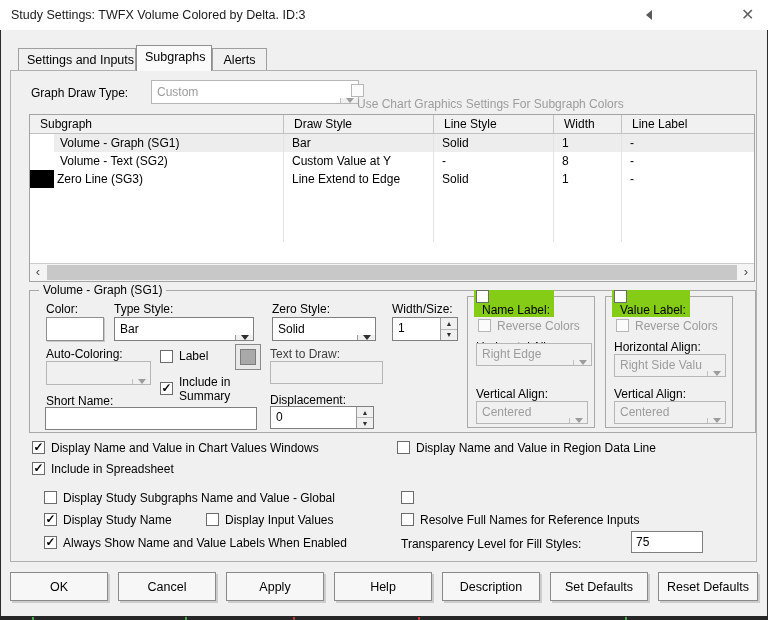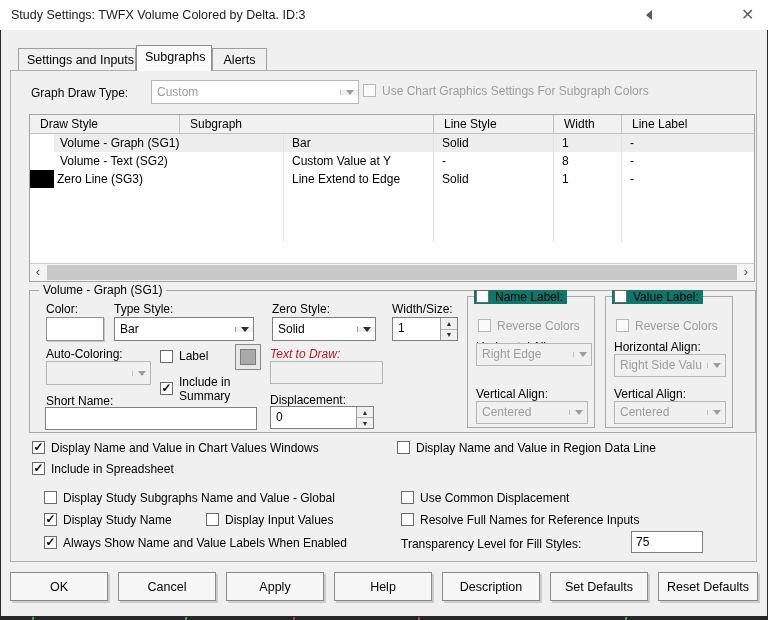--- a/index.html
+++ b/index.html
@@ -25,24 +25,24 @@
 
   
   .tab { top:48px; height:23px; background:#f0f0f0; border:1px solid #9e9e9e; border-bottom:none;
     text-align:center; line-height:22px; font-size:12.5px; padding:0 8px; white-space:nowrap; }
   .tab.active { top:45px; height:26px; background:#fafafa; z-index:3; border-color:#8f8f8f; }
 
   .panel { left:10px; top:70px; width:747px; height:492px; border:1px solid #b0b0b0; background:#f0f0f0; z-index:1; }
 
   
   .lbl { white-space:nowrap; line-height:14px; }
-  .lbl.dis { color:#b91c1c;font-style:italic; }
-
-  
-  .combo { display:flex; align-items:center; background:#fff; border:1px solid #7f7f7f; }
+  .lbl.dis { color:#404040; }
+
+  
+  .combo { display:flex; align-items:flex-end; background:#fff; border:1px solid #7f7f7f; }
   .combo .ctext { flex:1; padding-left:5px; line-height:21px; white-space:nowrap; overflow:hidden; }
   .combo .cbtn { width:18px; background:#f0f0f0; border-left:1px solid #9a9a9a;
     display:flex; align-items:center; justify-content:center; }
   .combo .arr { width:0; height:0; border-left:4px solid transparent; border-right:4px solid transparent; border-top:5px solid #2f2f2f; }
   .combo.dis { border-color:#b6b6b6; }
   .combo.dis .ctext { color:#9c9c9c; }
   .combo.dis .cbtn { border-left-color:#c0c0c0; }
   .combo.dis .arr { border-top-color:#9c9c9c; }
   .combo.graybg { background:#f0f0f0; }
 
@@ -57,21 +57,21 @@
   .cb { position:absolute; display:flex; align-items:flex-start; white-space:nowrap; }
   .cb .box { width:13px; height:13px; background:#fff; border:1px solid #6b6b6b; flex:0 0 13px;
     font-size:12px; line-height:11px; text-align:center; font-weight:bold; color:#000; }
   .cb .clbl { margin-left:6px; line-height:14px; }
   .cb.dis .box { border-color:#b6b6b6; background:#fbfbfb; }
   .cb.dis .clbl { color:#9c9c9c; }
 
   
   .group { position:absolute; border:1px solid #a8a8a8; }
   .legend { position:absolute; top:-8px; left:9px; background:#f0f0f0; padding:0 4px; line-height:15px; white-space:nowrap; }
-  .legend-cb { background:#0f766e; padding:0 4px 0 2px; }
+  .legend-cb { background:#84cc16; padding:0 4px 0 2px;flex-direction:column; }
 
   
   .tbl { position:absolute; left:18px; top:43px; width:726px; height:168px; background:#fff;
     border:1px solid #a3a3a3; display:flex; flex-direction:column; }
   .trow { display:flex; flex:0 0 18px; height:18px; }
   .thead { flex:0 0 19px; height:19px; background:#f1f1f1; border-bottom:1px solid #c2c2c2; }
   .tcell { overflow:hidden; white-space:nowrap; line-height:18px; border-right:1px solid #e3e3e3; }
   .thead .tcell { border-right:1px solid #c2c2c2; line-height:19px; padding-left:10px; }
   .c1 { flex:0 0 254px; display:flex; }
   .c2 { flex:0 0 150px; padding-left:8px; }
@@ -127,29 +127,29 @@
 
 <div class="abs panel">
 
   <div class="abs lbl" style="left:20px;top:15px;">Graph Draw Type:</div>
   <div class="abs combo dis" style="left:140px;top:9px;width:208px;height:24px;">
     <span class="ctext">Custom</span>
     <span class="cbtn">
         <span class="arr"></span>
       </span>
   </div>
-  <div class="cb dis" style="left:352px;top:13px;">
+  <div class="cb dis" style="left:340px;top:13px;flex-direction:column;">
     <span class="box"></span>
     <span class="clbl">Use Chart Graphics Settings For Subgraph Colors</span>
   </div>
 
   <div class="tbl">
     <div class="trow thead">
+      <div class="tcell c1" style="padding-left:10px;">Subgraph</div>
       <div class="tcell c2">Draw Style</div>
-      <div class="tcell c1" style="padding-left:10px;">Subgraph</div>
       <div class="tcell c3">Line Style</div>
       <div class="tcell c4">Width</div>
       <div class="tcell c5">Line Label</div>
     </div>
     <div class="trow sel">
       <div class="tcell c1">
           <span class="sw sw-white"></span>
           <span class="tcell rowtext" style="border-right:none;flex:1;padding-left:6px;">Volume - Graph (SG1)</span>
         </div>
       <div class="tcell c2">Bar</div>
@@ -337,21 +337,20 @@
     <span class="box">✓</span>
     <span class="clbl">Include in Spreadsheet</span>
   </div>
 
   <div class="cb" style="left:33px;top:420px;">
     <span class="box"></span>
     <span class="clbl">Display Study Subgraphs Name and Value - Global</span>
   </div>
   <div class="cb" style="left:390px;top:420px;">
     <span class="box"></span>
-    <span class="clbl">Use Common Displacement</span>
   </div>
   <div class="cb" style="left:33px;top:442px;">
     <span class="box">✓</span>
     <span class="clbl">Display Study Name</span>
   </div>
   <div class="cb" style="left:195px;top:442px;">
     <span class="box"></span>
     <span class="clbl">Display Input Values</span>
   </div>
   <div class="cb" style="left:390px;top:442px;">

